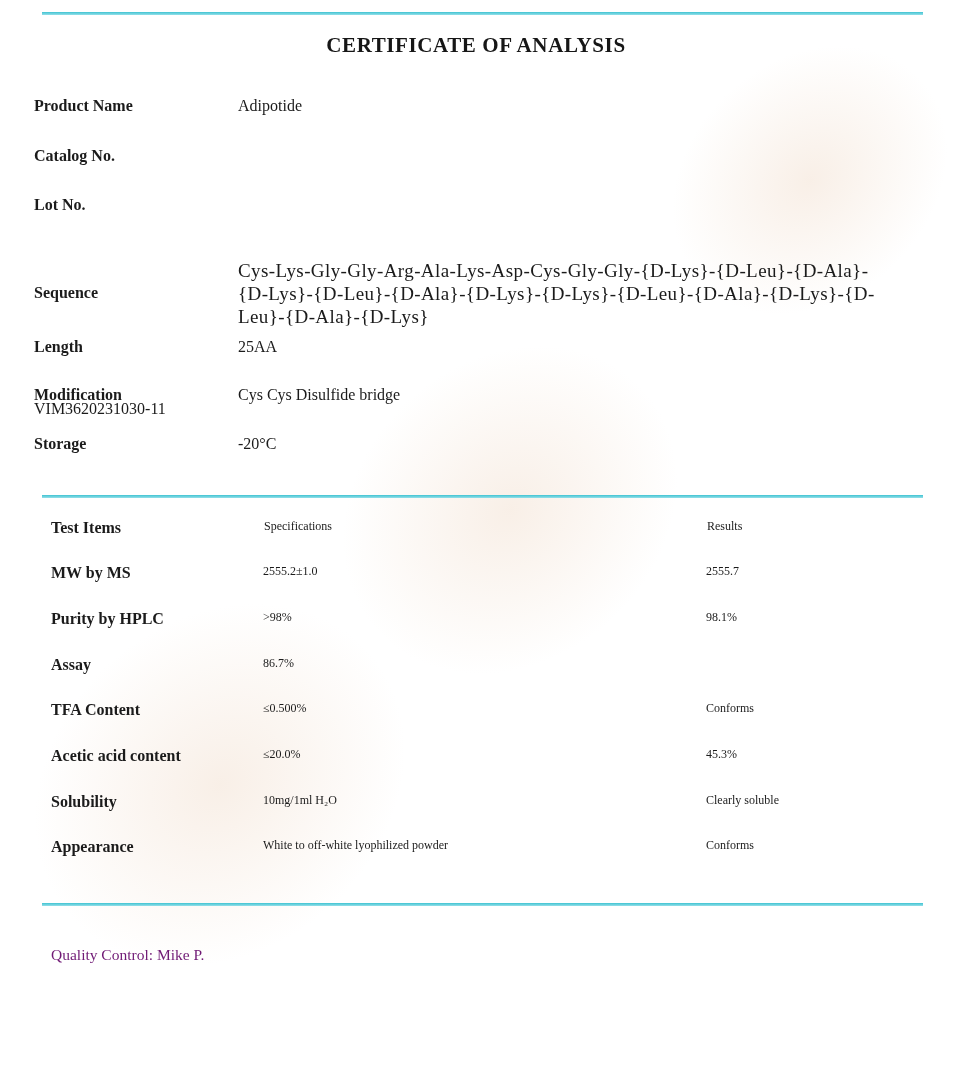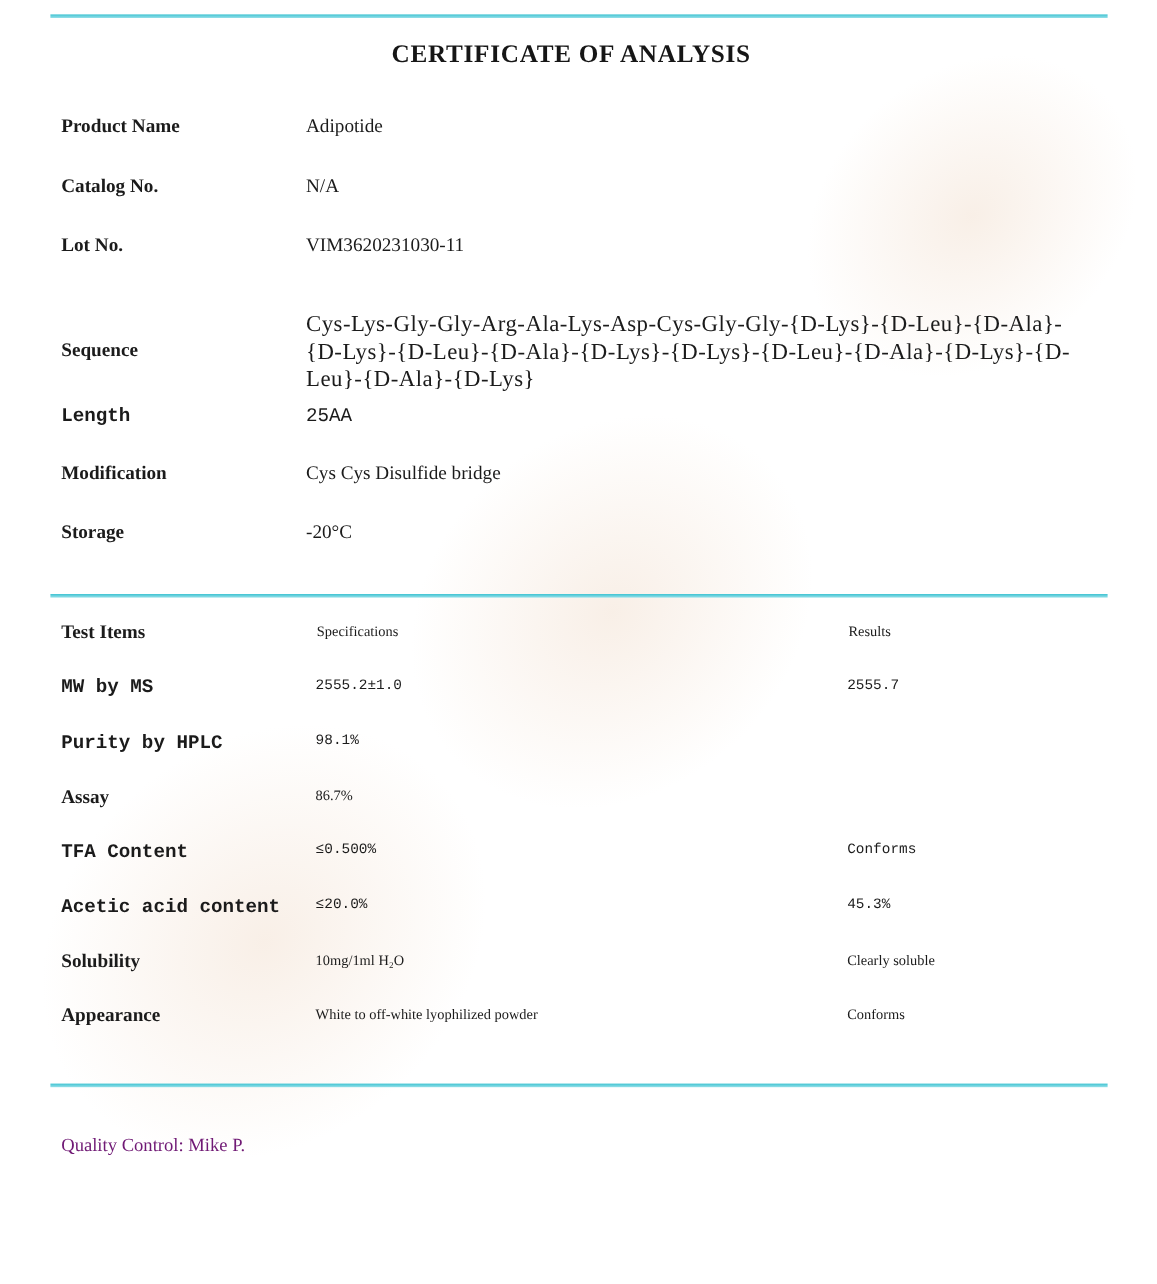--- a/index.html
+++ b/index.html
@@ -47,68 +47,68 @@
     text-align: center;
     font-size: 21px;
     font-weight: bold;
     letter-spacing: 0.6px;
     color: #161616;
   }
 
   .fields {
     position: absolute;
     top: 97px;
-    left: 51px;
+    left: 34px;
     width: 872px;
   }
   .field-row {
     display: flex;
     align-items: flex-start;
   }
   .field-row .flabel {
     flex: 0 0 204px;
     font-weight: bold;
     font-size: 16px;
   }
   .field-row .fvalue {
     flex: 1 1 auto;
     font-size: 16px;
   }
   #fr0 { height: 50px; }
   #fr1 { height: 49px; }
-  #fr2 { height: 52px; }
+  #fr2 { height: 52px; flex-direction: column; }
   #fr3 { height: 90px; align-items: center; }
   #fr3 .fvalue {
     max-width: 655px;
     font-size: 19px;
     letter-spacing: 0.4px;
     line-height: 23px;
   }
-  #fr4 { height: 48px; font-family: Liberation Mono, monospace; }
+  #fr4 { height: 48px; }
   #fr5 { height: 49px; }
   #fr6 { height: 45px; }
 
   .coa-table {
     position: absolute;
     top: 519px;
     left: 51px;
     width: 872px;
   }
   .t-row {
     display: flex;
     align-items: flex-start;
   }
   .t-row .c-item   { flex: 0 0 212px; }
   .t-row .c-spec   { flex: 0 0 443px; }
   .t-row .c-result { flex: 1 1 auto; }
   .t-header { height: 45px; font-weight: bold; font-size: 16px; }
   .t-header .c-spec { padding-left: 1px; }
   .t-row .c-item { font-weight: bold; font-size: 16px; }
   .t-row .c-spec, .t-row .c-result { font-size: 12px; font-weight: normal; }
-  #tr0, #tr1, #tr3, #tr4 { height: 46px; font-family: Liberation Mono, monospace; }
+  #tr0, #tr1, #tr3, #tr4 { height: 46px; }
   #tr2, #tr5 { height: 45px; }
   #tr6 { height: 44px; }
 
   .footer-qc {
     position: absolute;
     top: 946px;
     left: 51px;
     font-size: 15.5px;
     color: #701a75;
   }
@@ -126,21 +126,20 @@
 
 <div class="title">CERTIFICATE OF ANALYSIS</div>
 
 <div class="fields">
   <div class="field-row" id="fr0">
     <div class="flabel">Product Name</div>
     <div class="fvalue">Adipotide</div>
   </div>
   <div class="field-row" id="fr1">
     <div class="flabel">Catalog No.</div>
-    <div class="fvalue">N/A</div>
   </div>
   <div class="field-row" id="fr2">
     <div class="flabel">Lot No.</div>
     <div class="fvalue">VIM3620231030-11</div>
   </div>
   <div class="field-row" id="fr3">
     <div class="flabel">Sequence</div>
     <div class="fvalue">Cys-Lys-Gly-Gly-Arg-Ala-Lys-Asp-Cys-Gly-Gly-{D-Lys}-{D-Leu}-{D-Ala}-{D-Lys}-{D-Leu}-{D-Ala}-{D-Lys}-{D-Lys}-{D-Leu}-{D-Ala}-{D-Lys}-{D-Leu}-{D-Ala}-{D-Lys}</div>
   </div>
   <div class="field-row" id="fr4">
@@ -164,20 +163,21 @@
     <div class="c-result">Results</div>
   </div>
 
   <div class="t-row" id="tr0">
     <div class="c-item">MW by MS</div>
     <div class="c-spec">2555.2±1.0</div>
     <div class="c-result">2555.7</div>
   </div>
   <div class="t-row" id="tr1">
     <div class="c-item">Purity by HPLC</div>
+    <div class="c-spec">&gt;98%</div>
     <div class="c-result">98.1%</div>
   </div>
   <div class="t-row" id="tr2">
     <div class="c-item">Assay</div>
     <div class="c-result">86.7%</div>
   </div>
   <div class="t-row" id="tr3">
     <div class="c-item">TFA Content</div>
     <div class="c-spec">≤0.500%</div>
     <div class="c-result">Conforms</div>

